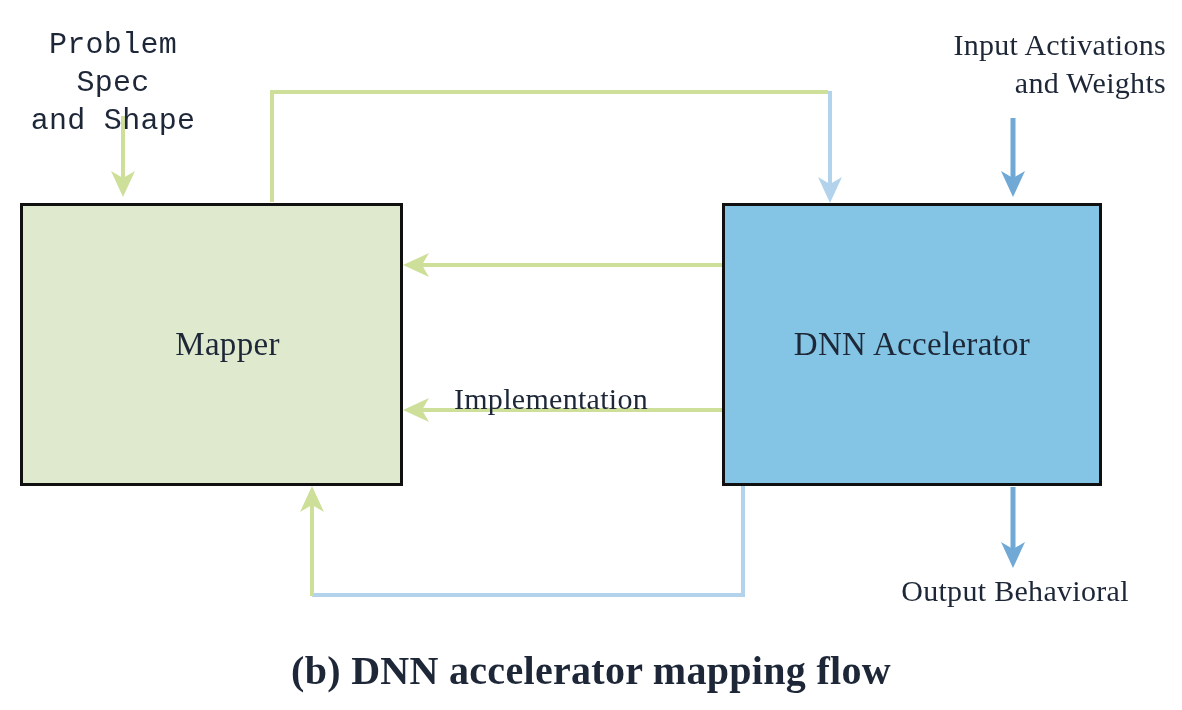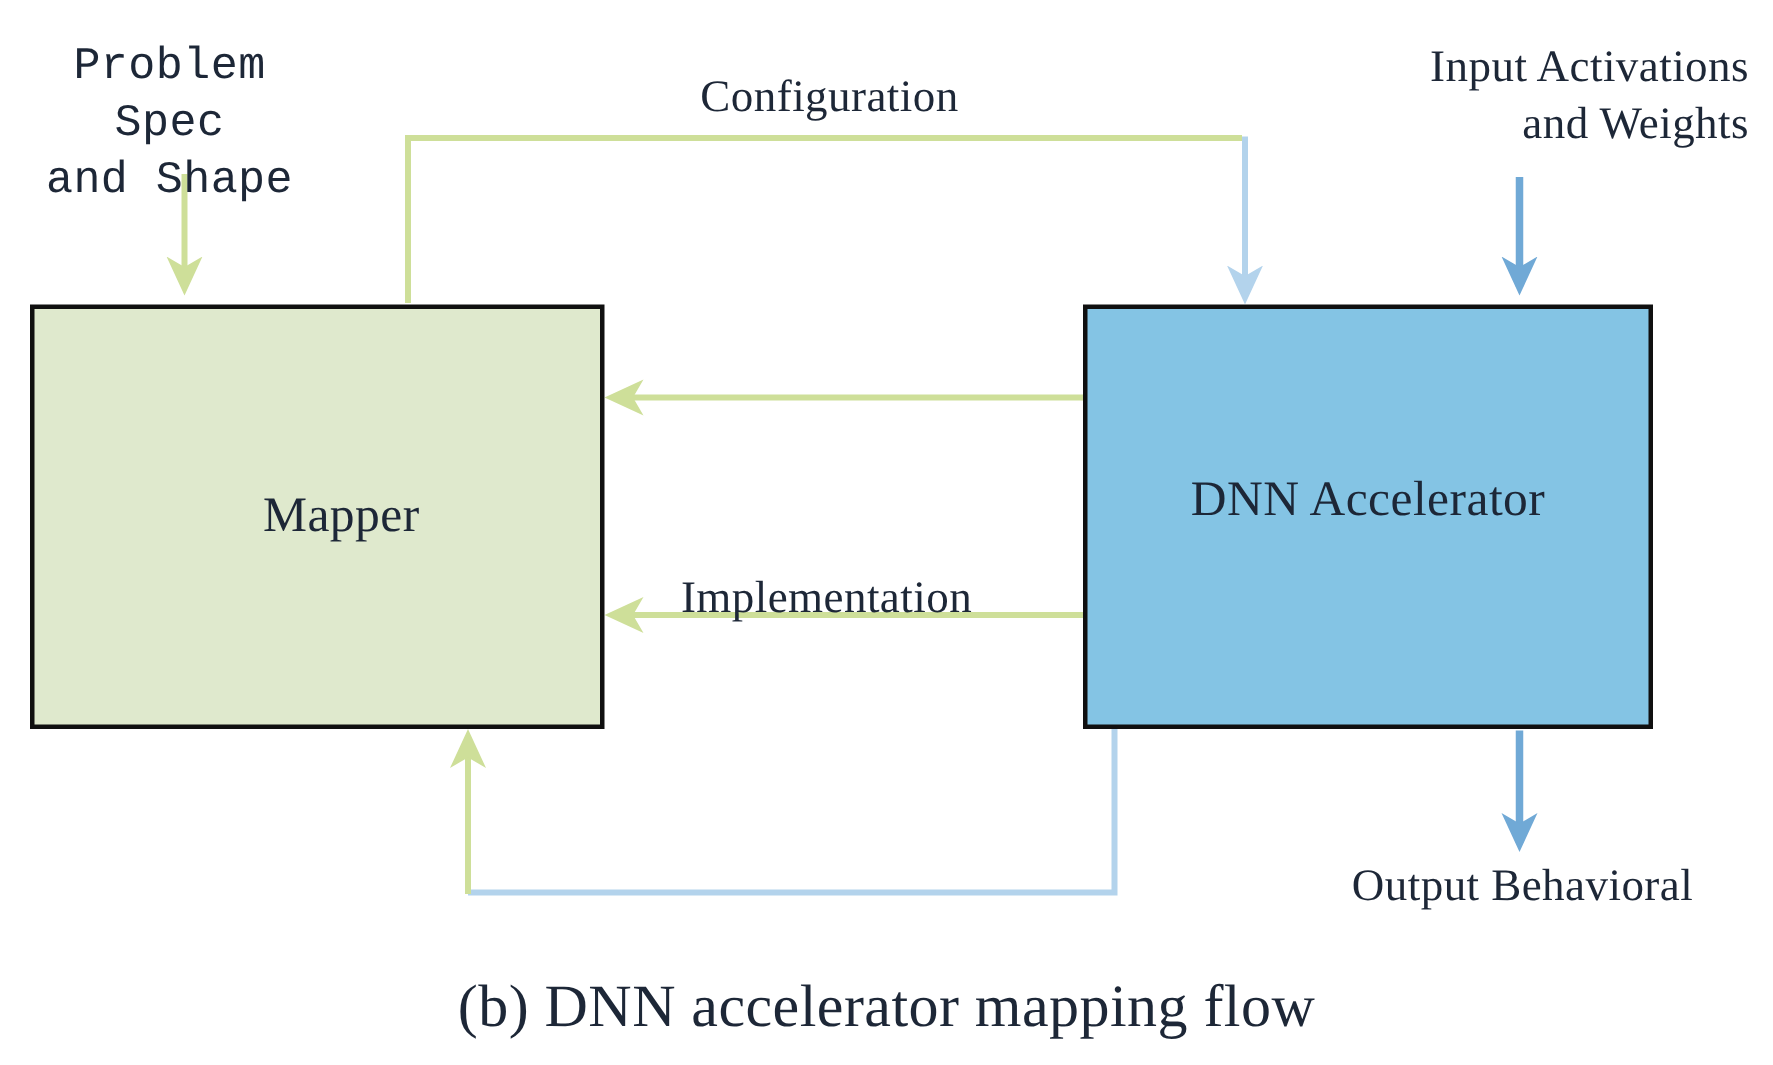--- a/index.html
+++ b/index.html
@@ -28,20 +28,21 @@
     letter-spacing:0.3px;
   }
   .caption{
     position:absolute;
     left:0;top:646px;width:1182px;
     text-align:center;
     color:#1d2737;
     font-size:40px;
     line-height:50px;
     letter-spacing:0.3px;
+    font-weight:bold;
   }
 </style>
 </head>
 <body>
 
 <div class="stage">
 
   <svg width="1182" height="710" viewBox="0 0 1182 710">
     <defs>
       <marker id="ah-green" markerUnits="userSpaceOnUse" markerWidth="28" markerHeight="26" refX="20" refY="12" orient="auto">
@@ -71,26 +72,25 @@
 
     <path d="M1013,487 V562" fill="none" stroke-width="5" marker-end="url(#ah-blue)" stroke="#70a9d6"></path>
 
     <rect x="21.5" y="204.5" width="380" height="280" stroke-width="3" stroke="#101010" fill="#dfe9cd"></rect>
 
     <rect x="723.5" y="204.5" width="377" height="280" stroke-width="3" stroke="#101010" fill="#84c4e4"></rect>
   </svg>
 
   <div class="box-label" style="left:21px;top:204px;width:413px;height:281px;">Mapper</div>
 
-  <div class="box-label" style="left:723px;top:193px;width:378px;height:281px;border-radius:29px;">DNN Accelerator</div>
+  <div class="box-label" style="left:723px;top:204px;width:378px;height:281px;border-radius:29px;">DNN Accelerator</div>
 
   <div class="lbl" style="left:8px;top:26px;width:210px;font-family:Liberation Mono, monospace;">Problem Spec
 and Shape</div>
 
-  <div class="lbl" style="left:413px;top:46px;width:280px;">Configuration</div>
 
   <div class="lbl" style="left:866px;top:26px;width:300px;text-align:right;">Input Activations
 and Weights</div>
 
 
   <div class="lbl" style="left:406px;top:380px;width:290px;">Implementation</div>
 
 
   <div class="lbl" style="left:855px;top:572px;width:320px;">Output Behavioral</div>
 

